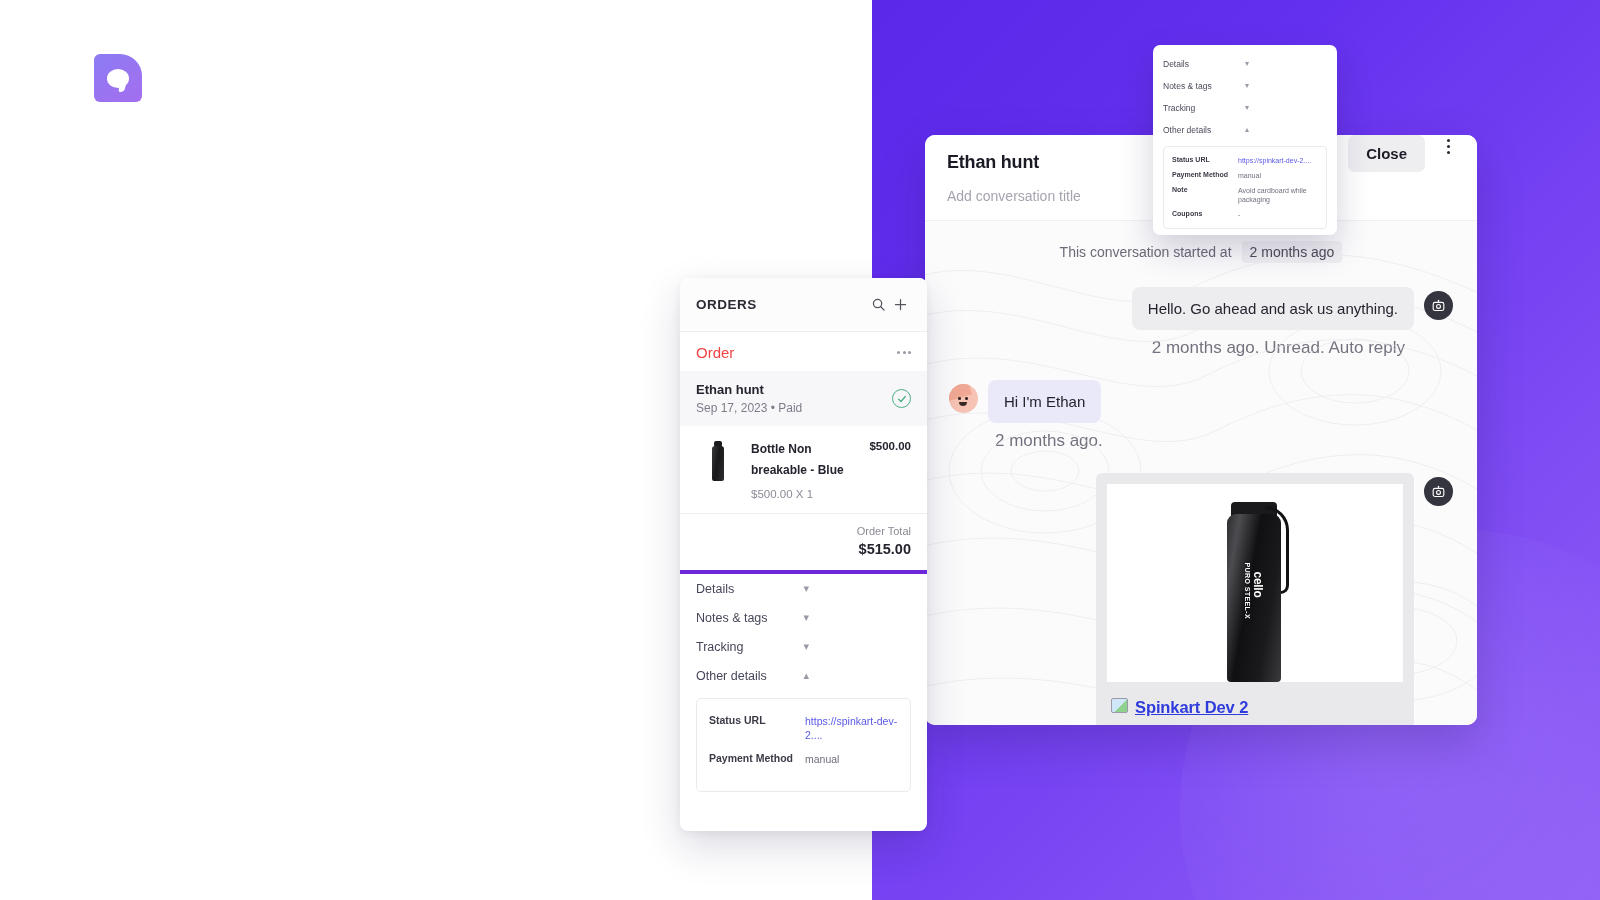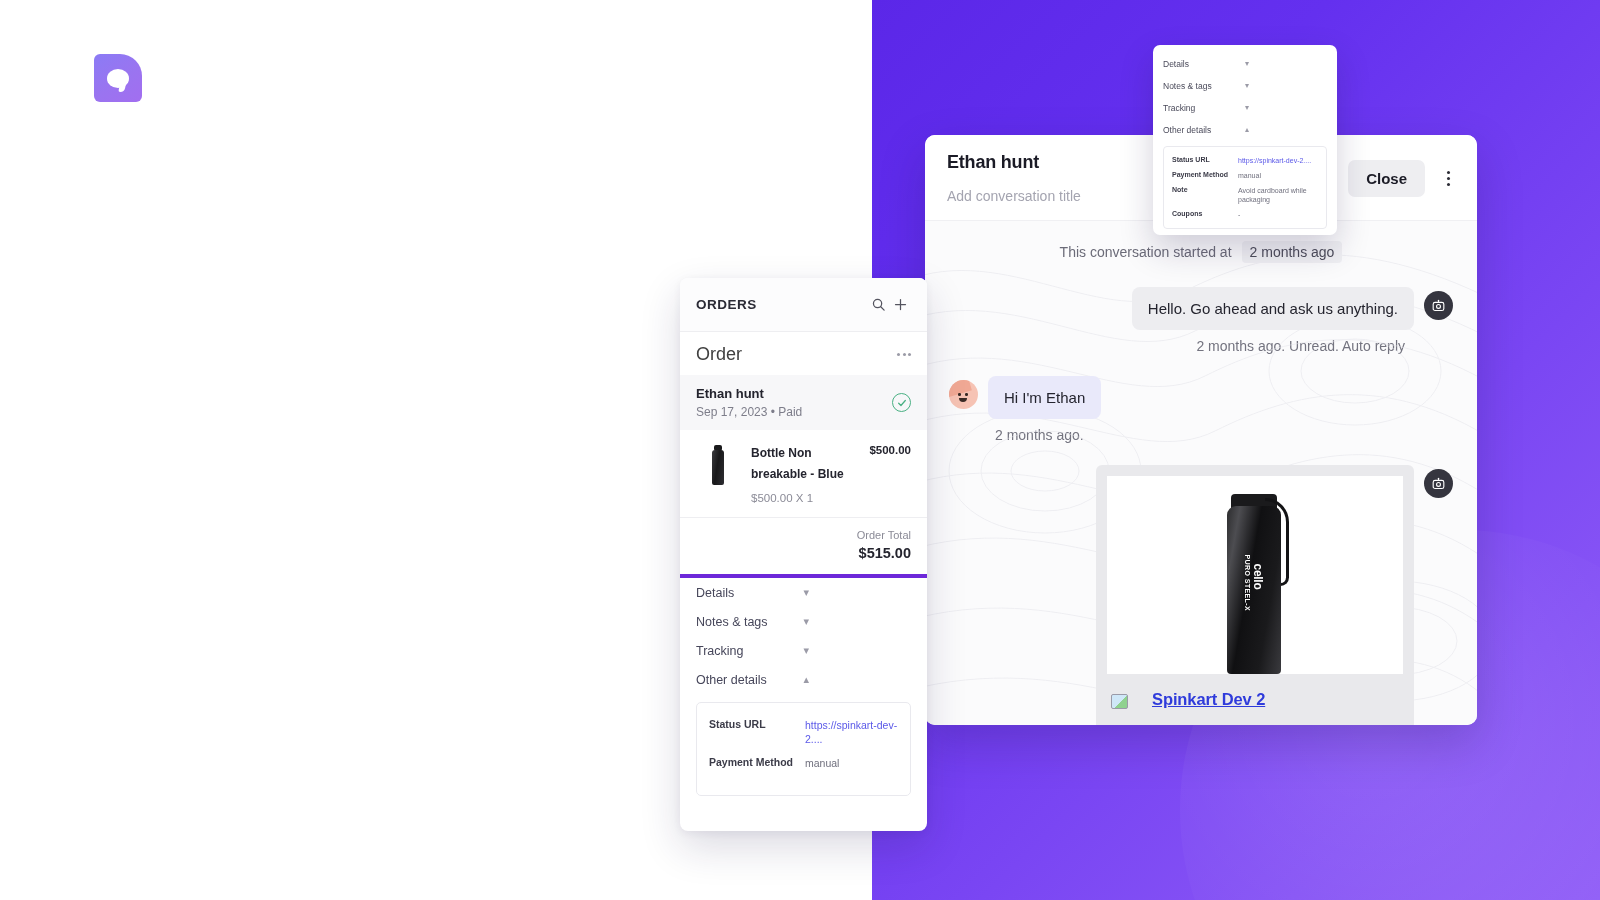--- a/index.html
+++ b/index.html
@@ -55,21 +55,21 @@
   }
   .chat-header {
     height: 86px; background: #fff; position: relative;
     border-bottom: 1px solid #f0f0f3;
     display: flex; align-items: center; padding: 0 22px;
   }
   .chat-title { font-size: 18px; font-weight: 700; color: #1b1b26; letter-spacing: -.2px; }
   .chat-sub { font-size: 14px; color: #a4a4b0; margin-top: 15px; }
   .chat-header-right {
     position: absolute; right: 18px; top: 0; height: 86px;
-    display: flex; align-items: center; gap: 12px;
+    display: flex; align-items: flex-start; gap: 12px;
   }
   .btn-close {
     background: #eeeef1; border: none; border-radius: 7px;
     font-family: inherit; font-size: 15px; font-weight: 700; color: #1b1b26;
     padding: 10px 18px; cursor: pointer;
   }
   .kebab { width: 22px; height: 22px; display: flex; flex-direction: column;
            align-items: center; justify-content: center; gap: 3px; cursor: pointer; }
   .kebab i { width: 3px; height: 3px; border-radius: 50%; background: #2b2b35; display: block; }
 
@@ -86,21 +86,21 @@
   .conv-start .when { background: #f0f0f3; border-radius: 4px; padding: 3px 8px; color: #4d4d5a; }
 
   .row { position: relative; display: flex; align-items: flex-start; gap: 10px; }
   .row.out { justify-content: flex-end; }
   .bubble {
     font-size: 15px; line-height: 21px; color: #24242e;
     padding: 11px 16px; border-radius: 8px; max-width: 330px;
   }
   .bubble.agent { background: #ededf0; }
   .bubble.user  { background: #e9e9fa; }
-  .meta { font-size: 14px; color: #73737f; margin-top: 8px; }
+  .meta { font-size: 17px; color: #73737f; margin-top: 8px; }
   .meta.right { text-align: right; padding-right: 48px; }
   .meta.left  { padding-left: 46px; }
 
   .av-bot {
     width: 29px; height: 29px; border-radius: 50%; background: #35353f;
     display: flex; align-items: center; justify-content: center; flex: 0 0 29px;
     margin-top: 4px;
   }
   .av-user {
     width: 29px; height: 29px; border-radius: 50%; flex: 0 0 29px; margin-top: 4px;
@@ -132,21 +132,21 @@
   .bottle .strap {
     position: absolute; left: 47px; top: 6px; width: 24px; height: 88px;
     border: 3px solid #131315; border-radius: 0 40px 14px 14px; border-left: none;
   }
   .bottle .brand {
     position: absolute; left: 14px; top: 74px; width: 44px;
     color: #fff; font-size: 12px; font-weight: 700; letter-spacing: -.3px;
     transform: rotate(90deg); transform-origin: center; text-align: center; white-space: nowrap;
   }
   .bottle .brand small { display: block; font-size: 7px; font-weight: 700; letter-spacing: .4px; }
-  .prod-link { display: flex; align-items: flex-end; gap: 24px; padding: 16px 4px 0; }
+  .prod-link { display: flex; align-items: flex-start; gap: 7px; padding: 16px 4px 0; }
   .img-broken {
     width: 17px; height: 15px; border: 1px solid #9a9aa8; border-radius: 2px;
     background: linear-gradient(135deg,#cfe7f8 0%,#cfe7f8 55%,#8fd18f 56%,#8fd18f 100%);
     flex: 0 0 17px;
   }
   .prod-link a {
     font-size: 16.5px; font-weight: 700; color: #2f3bdb; text-decoration: underline;
     letter-spacing: -.1px; cursor: pointer;
   }
   .prod-store-label { padding: 26px 4px 0; font-size: 14.5px; color: #34343f; letter-spacing: .3px; }
@@ -160,21 +160,21 @@
   }
   .orders-head {
     height: 54px; display: flex; align-items: center; padding: 0 16px;
     border-bottom: 1px solid #eeeef1; background: #fcfcfd;
   }
   .orders-title { font-size: 13.5px; font-weight: 700; letter-spacing: .5px; color: #2b2b36; flex: 1; }
   .ico { width: 22px; height: 22px; display: flex; align-items: center; justify-content: center; cursor: pointer; }
   .orders-sub {
     display: flex; align-items: center; padding: 12px 16px 10px;
   }
-  .orders-sub span { font-size: 18px; color: #404040; flex: 1; }
+  .orders-sub span { font-size: 15px; color: #ef4444; flex: 1; }
   .dots { display: flex; gap: 2.5px; cursor: pointer; }
   .dots i { width: 3px; height: 3px; border-radius: 50%; background: #9b9ba7; display: block; }
 
   .order-card { background: #f7f7f9; padding: 11px 16px; display: flex; align-items: center; }
   .order-card .nm { font-size: 13px; font-weight: 700; color: #24242e; }
   .order-card .dt { font-size: 12px; color: #7d7d8a; margin-top: 4px; }
   .check { width: 19px; height: 19px; border-radius: 50%; border: 1.4px solid #49b083;
            display: flex; align-items: center; justify-content: center; }
 
   .line-item { display: flex; padding: 13px 16px; gap: 11px; border-bottom: 1px solid #eeeef1; }

